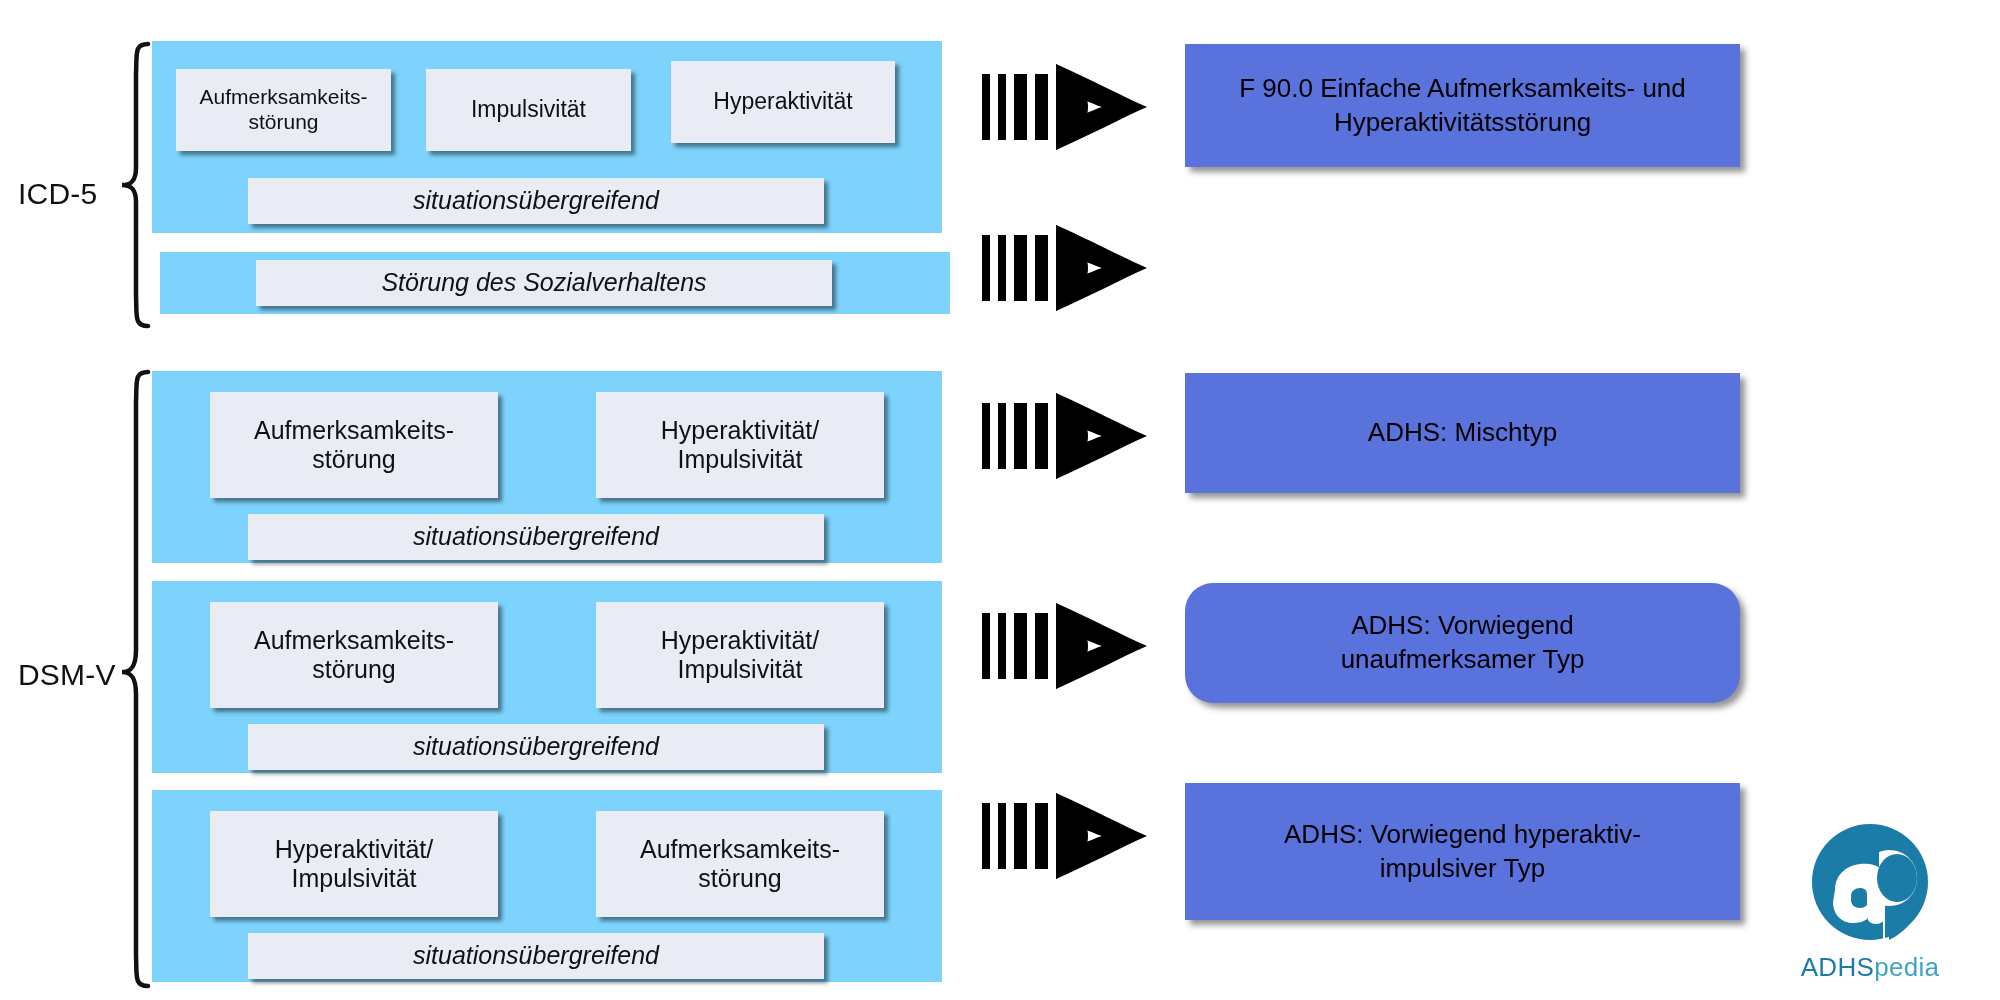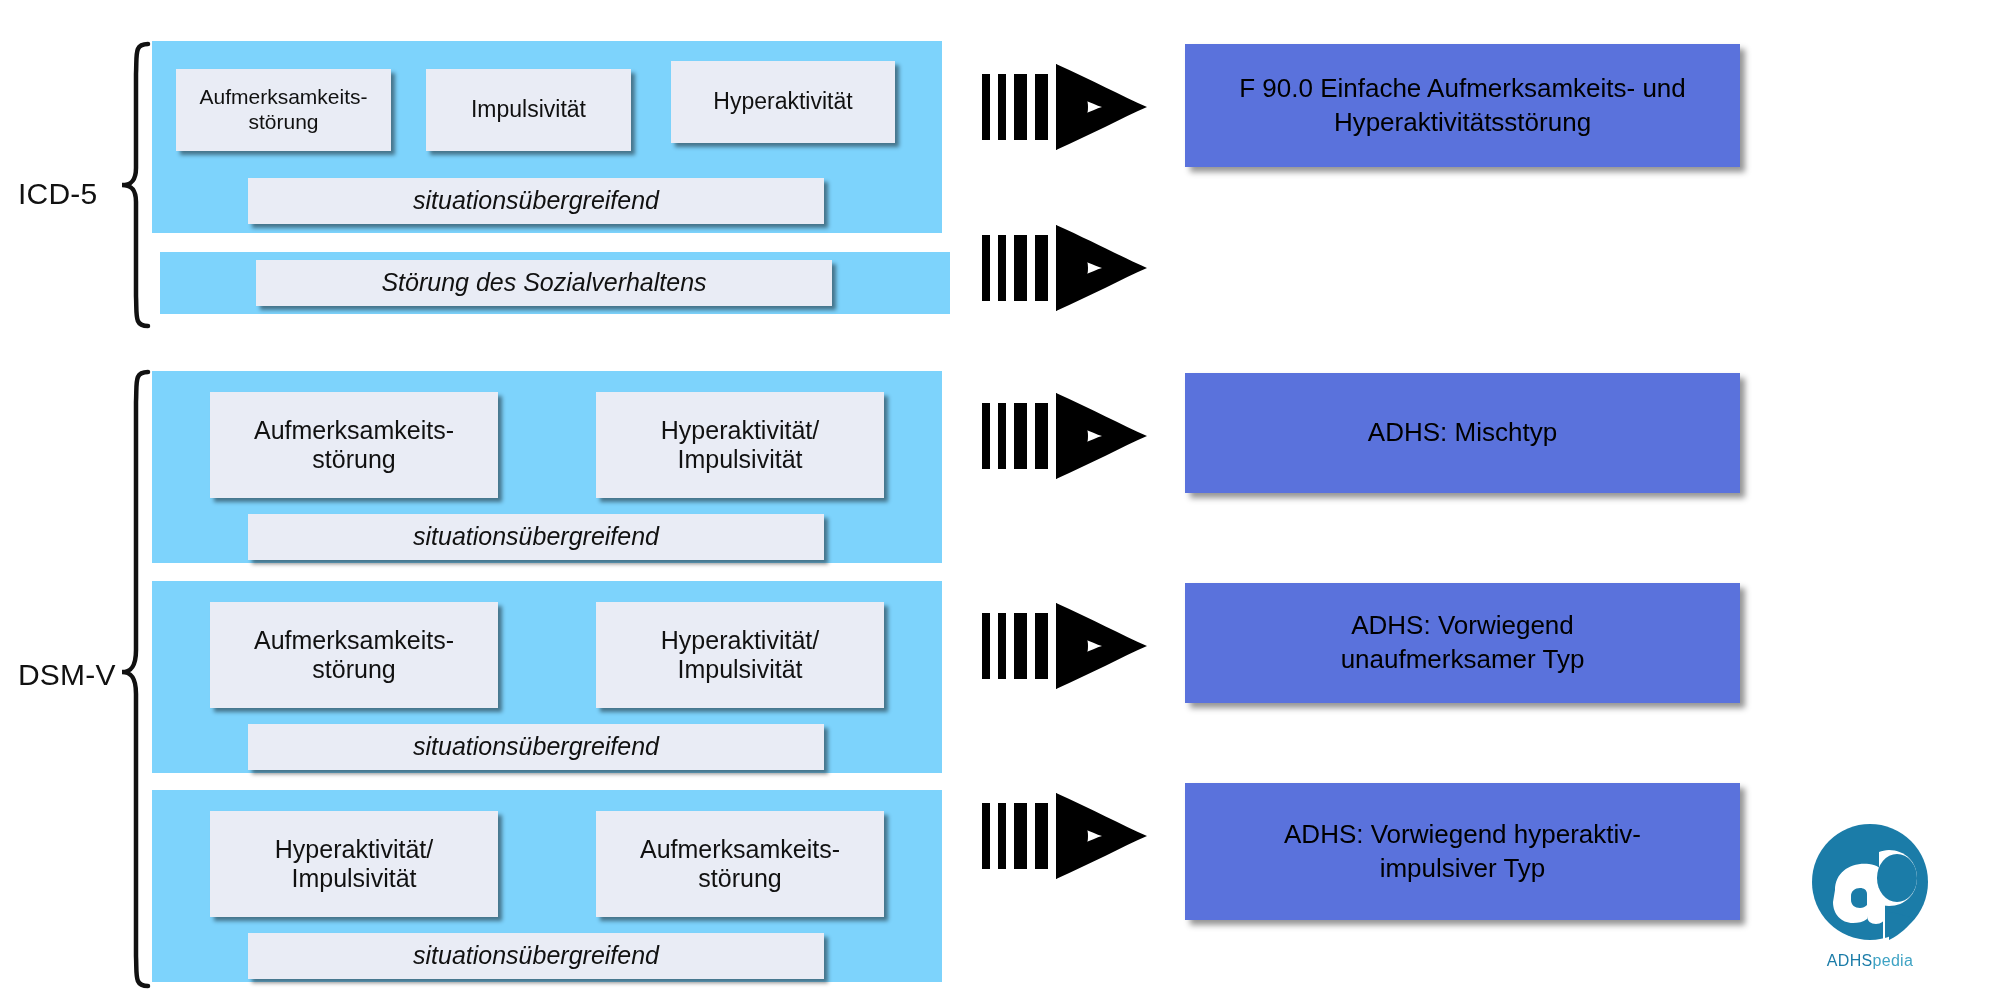--- a/index.html
+++ b/index.html
@@ -70,21 +70,21 @@
   
   .arrow{position:absolute;}
   .arrow svg{display:block;width:100%;height:100%;}
 
   
   #logo{position:absolute;}
   #logo .mark{display:block;}
   #logo .wordmark{
     text-align:center;
     color:#1B7CA8;
-    font-size:16px;
+    font-size:26px;
     margin-top:2px;
     letter-spacing:.3px;
   }
   #logo .wordmark .light{color:#3FA3C4;}
 </style>
 </head>
 <body>
 
 <div id="diagram">
 
@@ -175,21 +175,21 @@
         <rect x="0" y="10" width="8" height="66"></rect>
         <rect x="16" y="10" width="8" height="66"></rect>
         <rect x="32" y="10" width="13" height="66"></rect>
         <rect x="53" y="10" width="13" height="66"></rect>
         <path d="M74 0 L74 22 C94 32 110 40 120 43 C110 46 94 54 74 64 L74 86 C110 70 140 54 165 43 C140 32 110 16 74 0 Z"></path>
         <path d="M74 0 L74 86 C96 70 106 58 106 43 C106 28 96 16 74 0 Z"></path>
       </g>
     </svg>
   </div>
 
-  <div class="result" style="left:1185px;top:583px;width:555px;height:120px;">ADHS: Vorwiegend<br>unaufmerksamer Typ</div>
+  <div class="result" style="left:1185px;top:583px;width:555px;height:120px;border-radius:28px;">ADHS: Vorwiegend<br>unaufmerksamer Typ</div>
 
   <div class="panel" style="left:152px;top:790px;width:790px;height:192px;">
     <div class="chip big" style="left:58px;top:21px;width:288px;height:106px;">Hyperaktivität/<br>Impulsivität</div>
     <div class="chip big" style="left:444px;top:21px;width:288px;height:106px;">Aufmerksamkeits-<br>störung</div>
     <div class="chip wide" style="left:96px;top:143px;width:576px;height:46px;">situationsübergreifend</div>
   </div>
 
   <div class="arrow" style="left:982px;top:793px;width:165px;height:86px;">
     <svg viewBox="0 0 165 86" aria-hidden="true">
       <g fill="#000">

